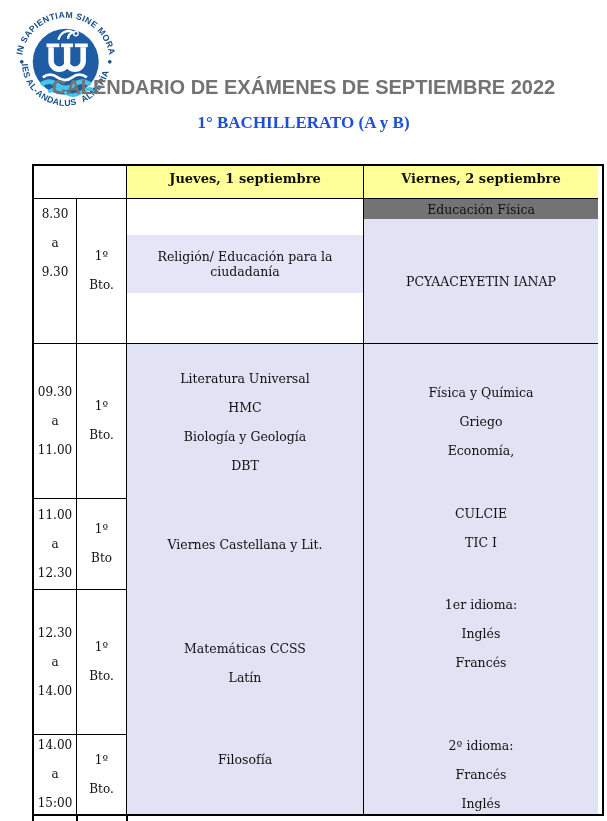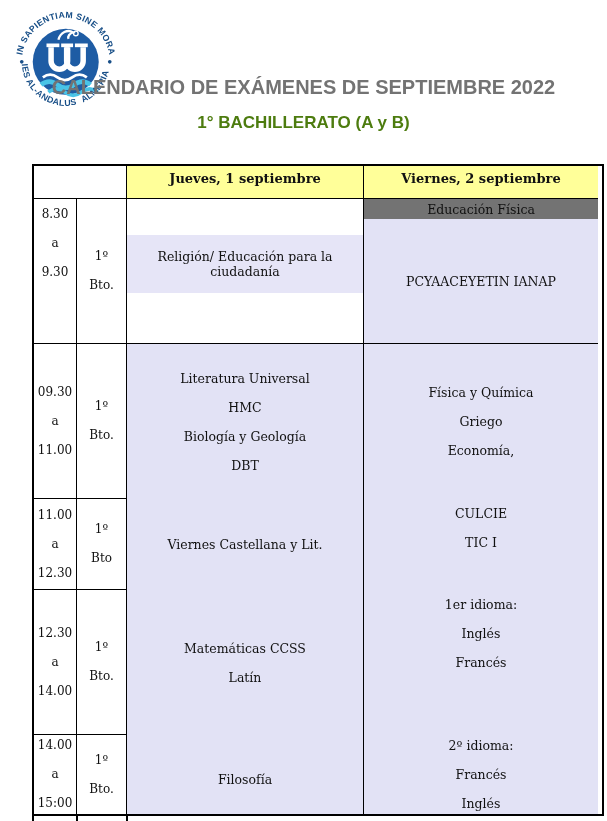--- a/index.html
+++ b/index.html
@@ -2,21 +2,21 @@
 <html><head>
 <meta charset="utf-8">
 <style>
   html,body{margin:0;padding:0;background:#fff;}
   .page{position:relative;width:607px;height:821px;background:#ffffff;overflow:hidden;
         font-family:"DejaVu Serif", serif;color:#111;}
   
   .title1{position:absolute;left:0;right:0;top:76px;text-align:center;
           font-family:"Liberation Sans", sans-serif;font-weight:bold;font-size:20px;color:#737373;}
   .title2{position:absolute;left:0;right:0;top:113px;text-align:center;
-          font-family:Liberation Sans, sans-serif;font-weight:bold;font-size:17px;color:#4d7c0f;}
+          font-family:Liberation Serif, serif;font-weight:bold;font-size:17px;color:#1d4ed8;}
   
   .logo{position:absolute;left:8px;top:5px;width:110px;height:110px;}
   .ringtext{font-family:"Liberation Sans", sans-serif;font-weight:bold;font-size:9.5px;
             letter-spacing:0.4px;fill:#174E87;}
   
   .tbl{position:absolute;left:32px;top:164px;width:572px;height:652px;display:grid;
        grid-template-columns:43px 50px 237px 234px;
        grid-template-rows:33px 145px 155px 91px 145px 79px;
        border:2px solid #000;box-sizing:border-box;background:#fff;font-size:12.5px;}
   .c{display:flex;flex-direction:column;align-items:center;justify-content:center;
@@ -27,21 +27,21 @@
   .corner{grid-column:1/3;}
   .dayhdr{background:#FFFF99;font-weight:bold;font-size:13px;padding-bottom:8px;}
   .time,.grp{font-size:12px;}
   .r1t{justify-content:flex-start;padding-top:1px;}
   .relhl{background:#E6E5F7;padding:14px 7px;margin-bottom:15px;line-height:normal;display:inline-block;}
   .pad0{padding:0;justify-content:flex-start;}
   .peband{flex:none;height:20px;width:100%;background:#737373;display:flex;align-items:center;
           justify-content:center;}
   .rest{flex:1;width:100%;display:flex;flex-direction:row;align-items:center;justify-content:center;}
   .vtop{justify-content:flex-start;}
-  .jtop5{justify-content:center;padding-top:10px;}
+  .jtop5{justify-content:flex-start;padding-top:10px;}
   .stub{position:absolute;top:816px;width:2px;height:5px;background:#000;}
 </style>
 </head>
 <body>
 
 <div class="page">
 
   <svg class="logo" viewBox="0 0 120 120">
     <defs>
       <path id="arcTop" d="M 15 62 A 48 48 0 0 1 111 62"></path>

